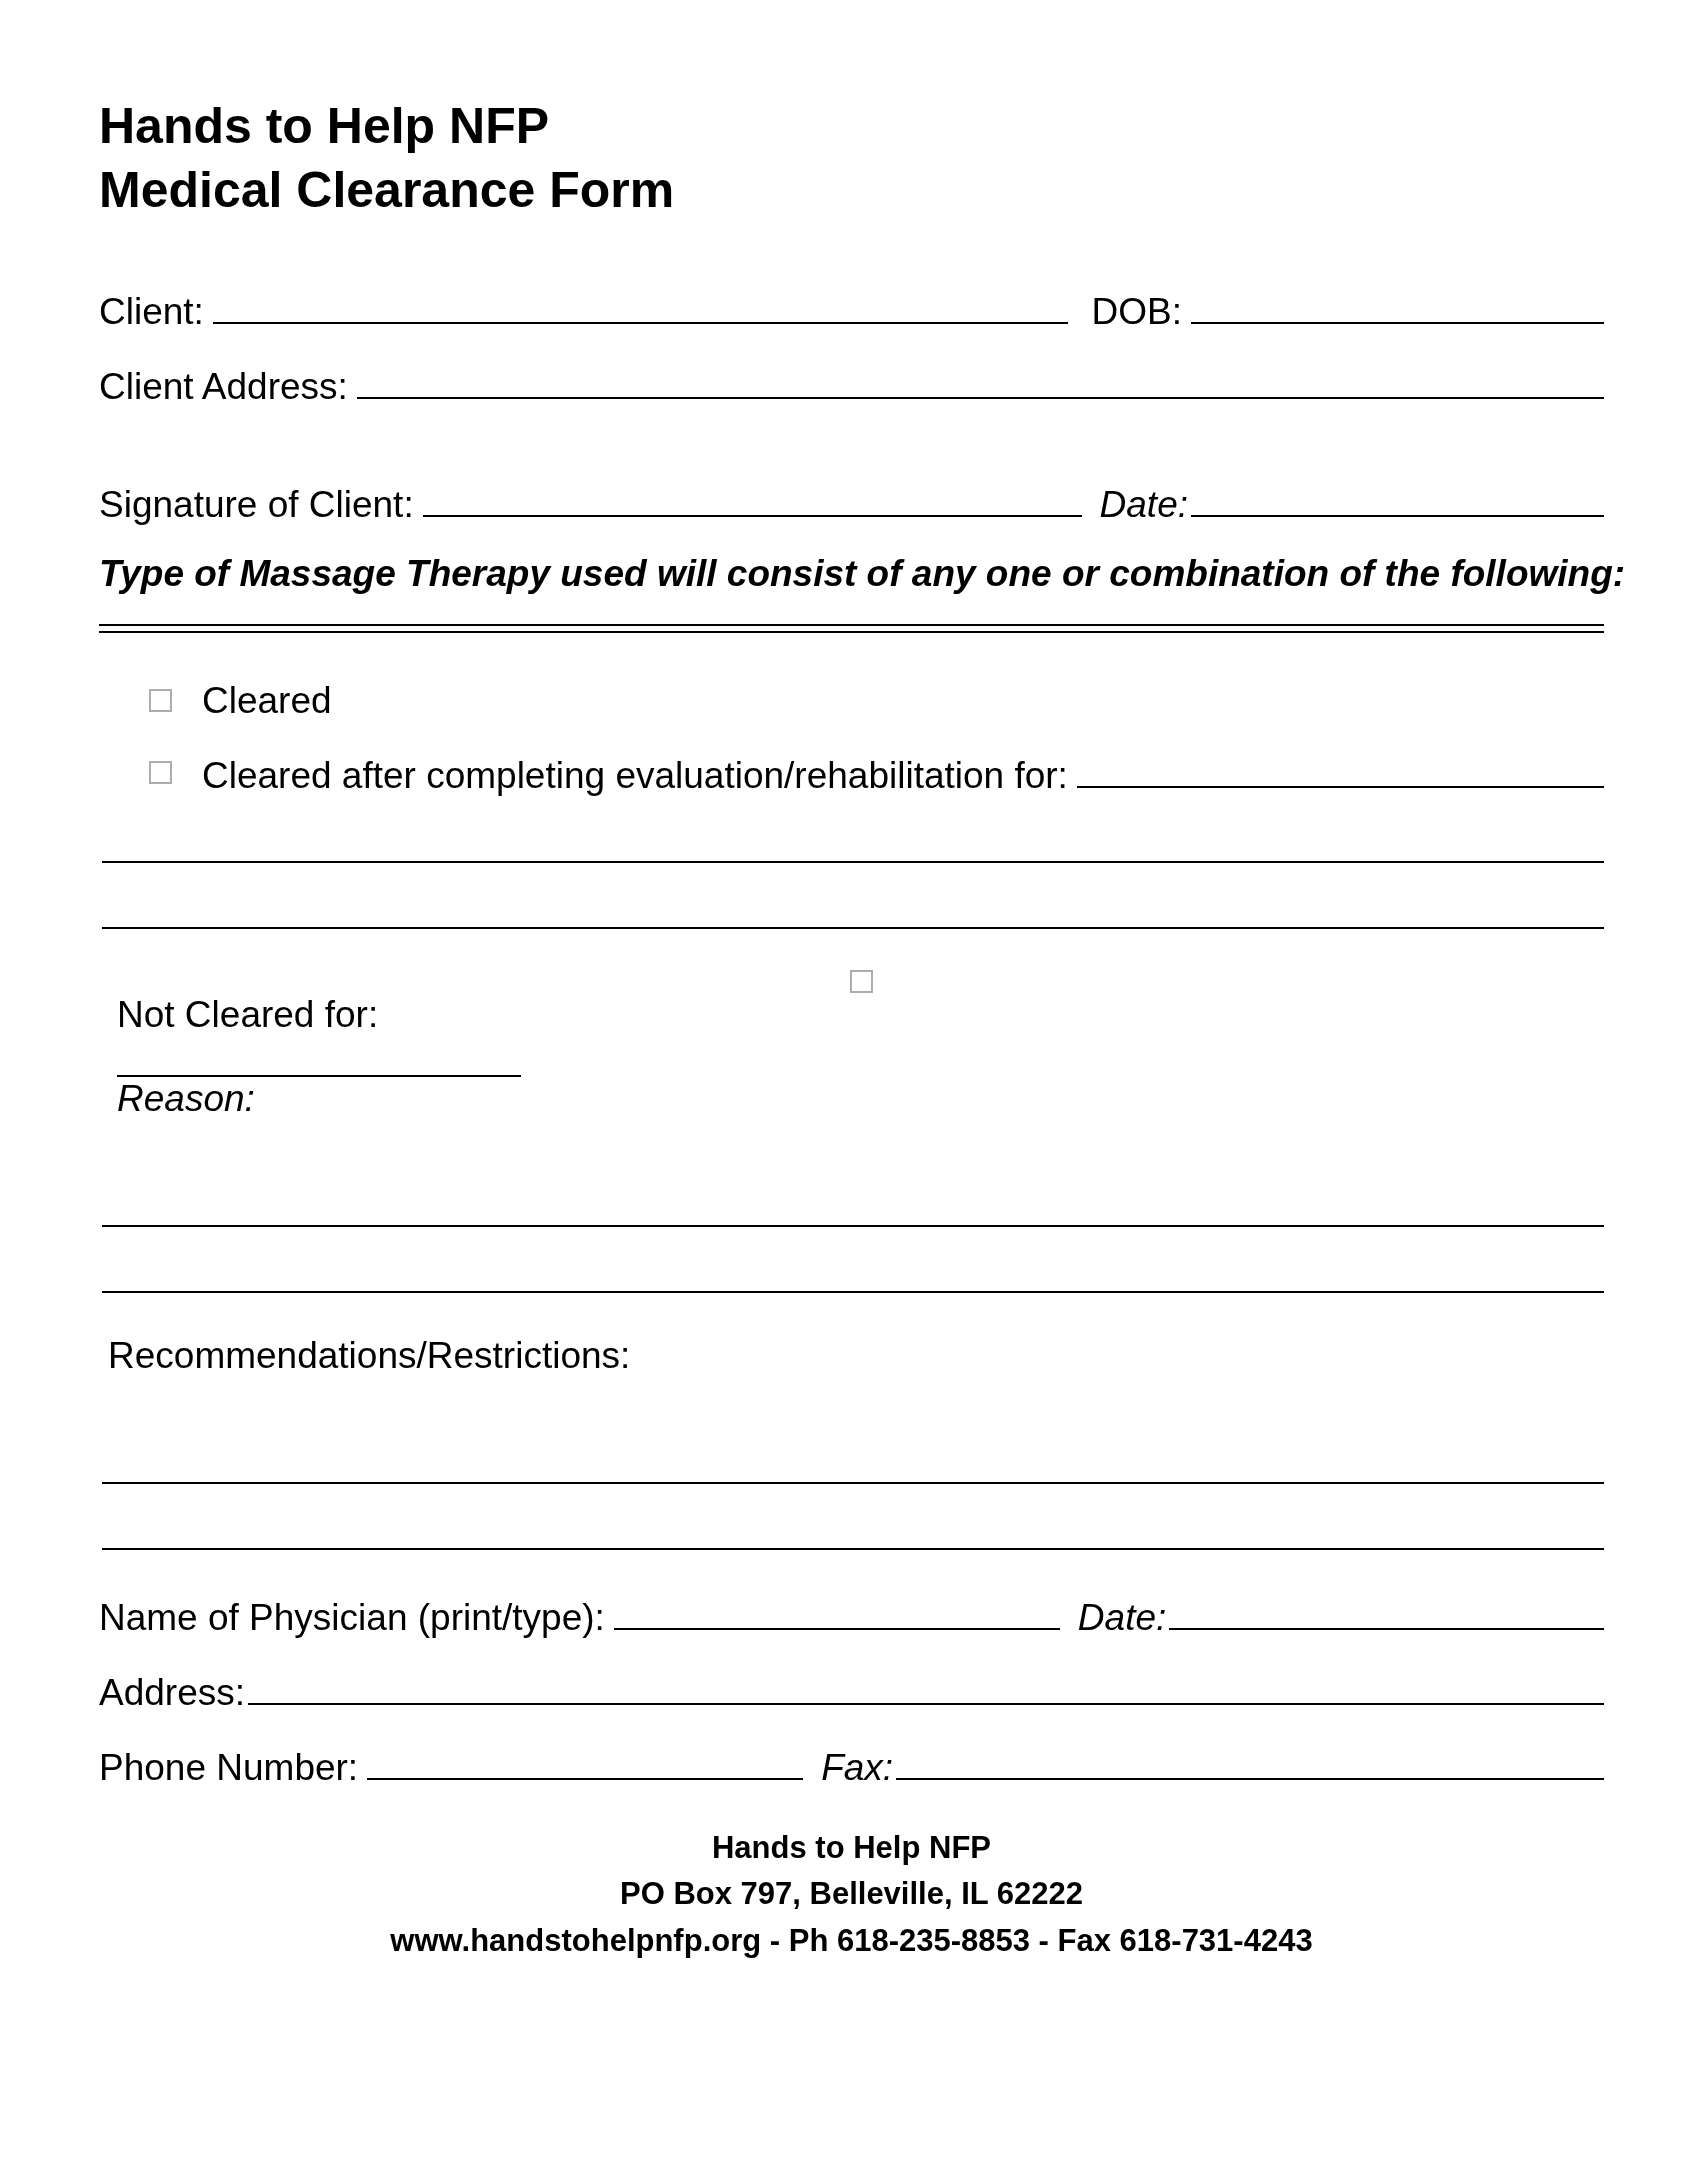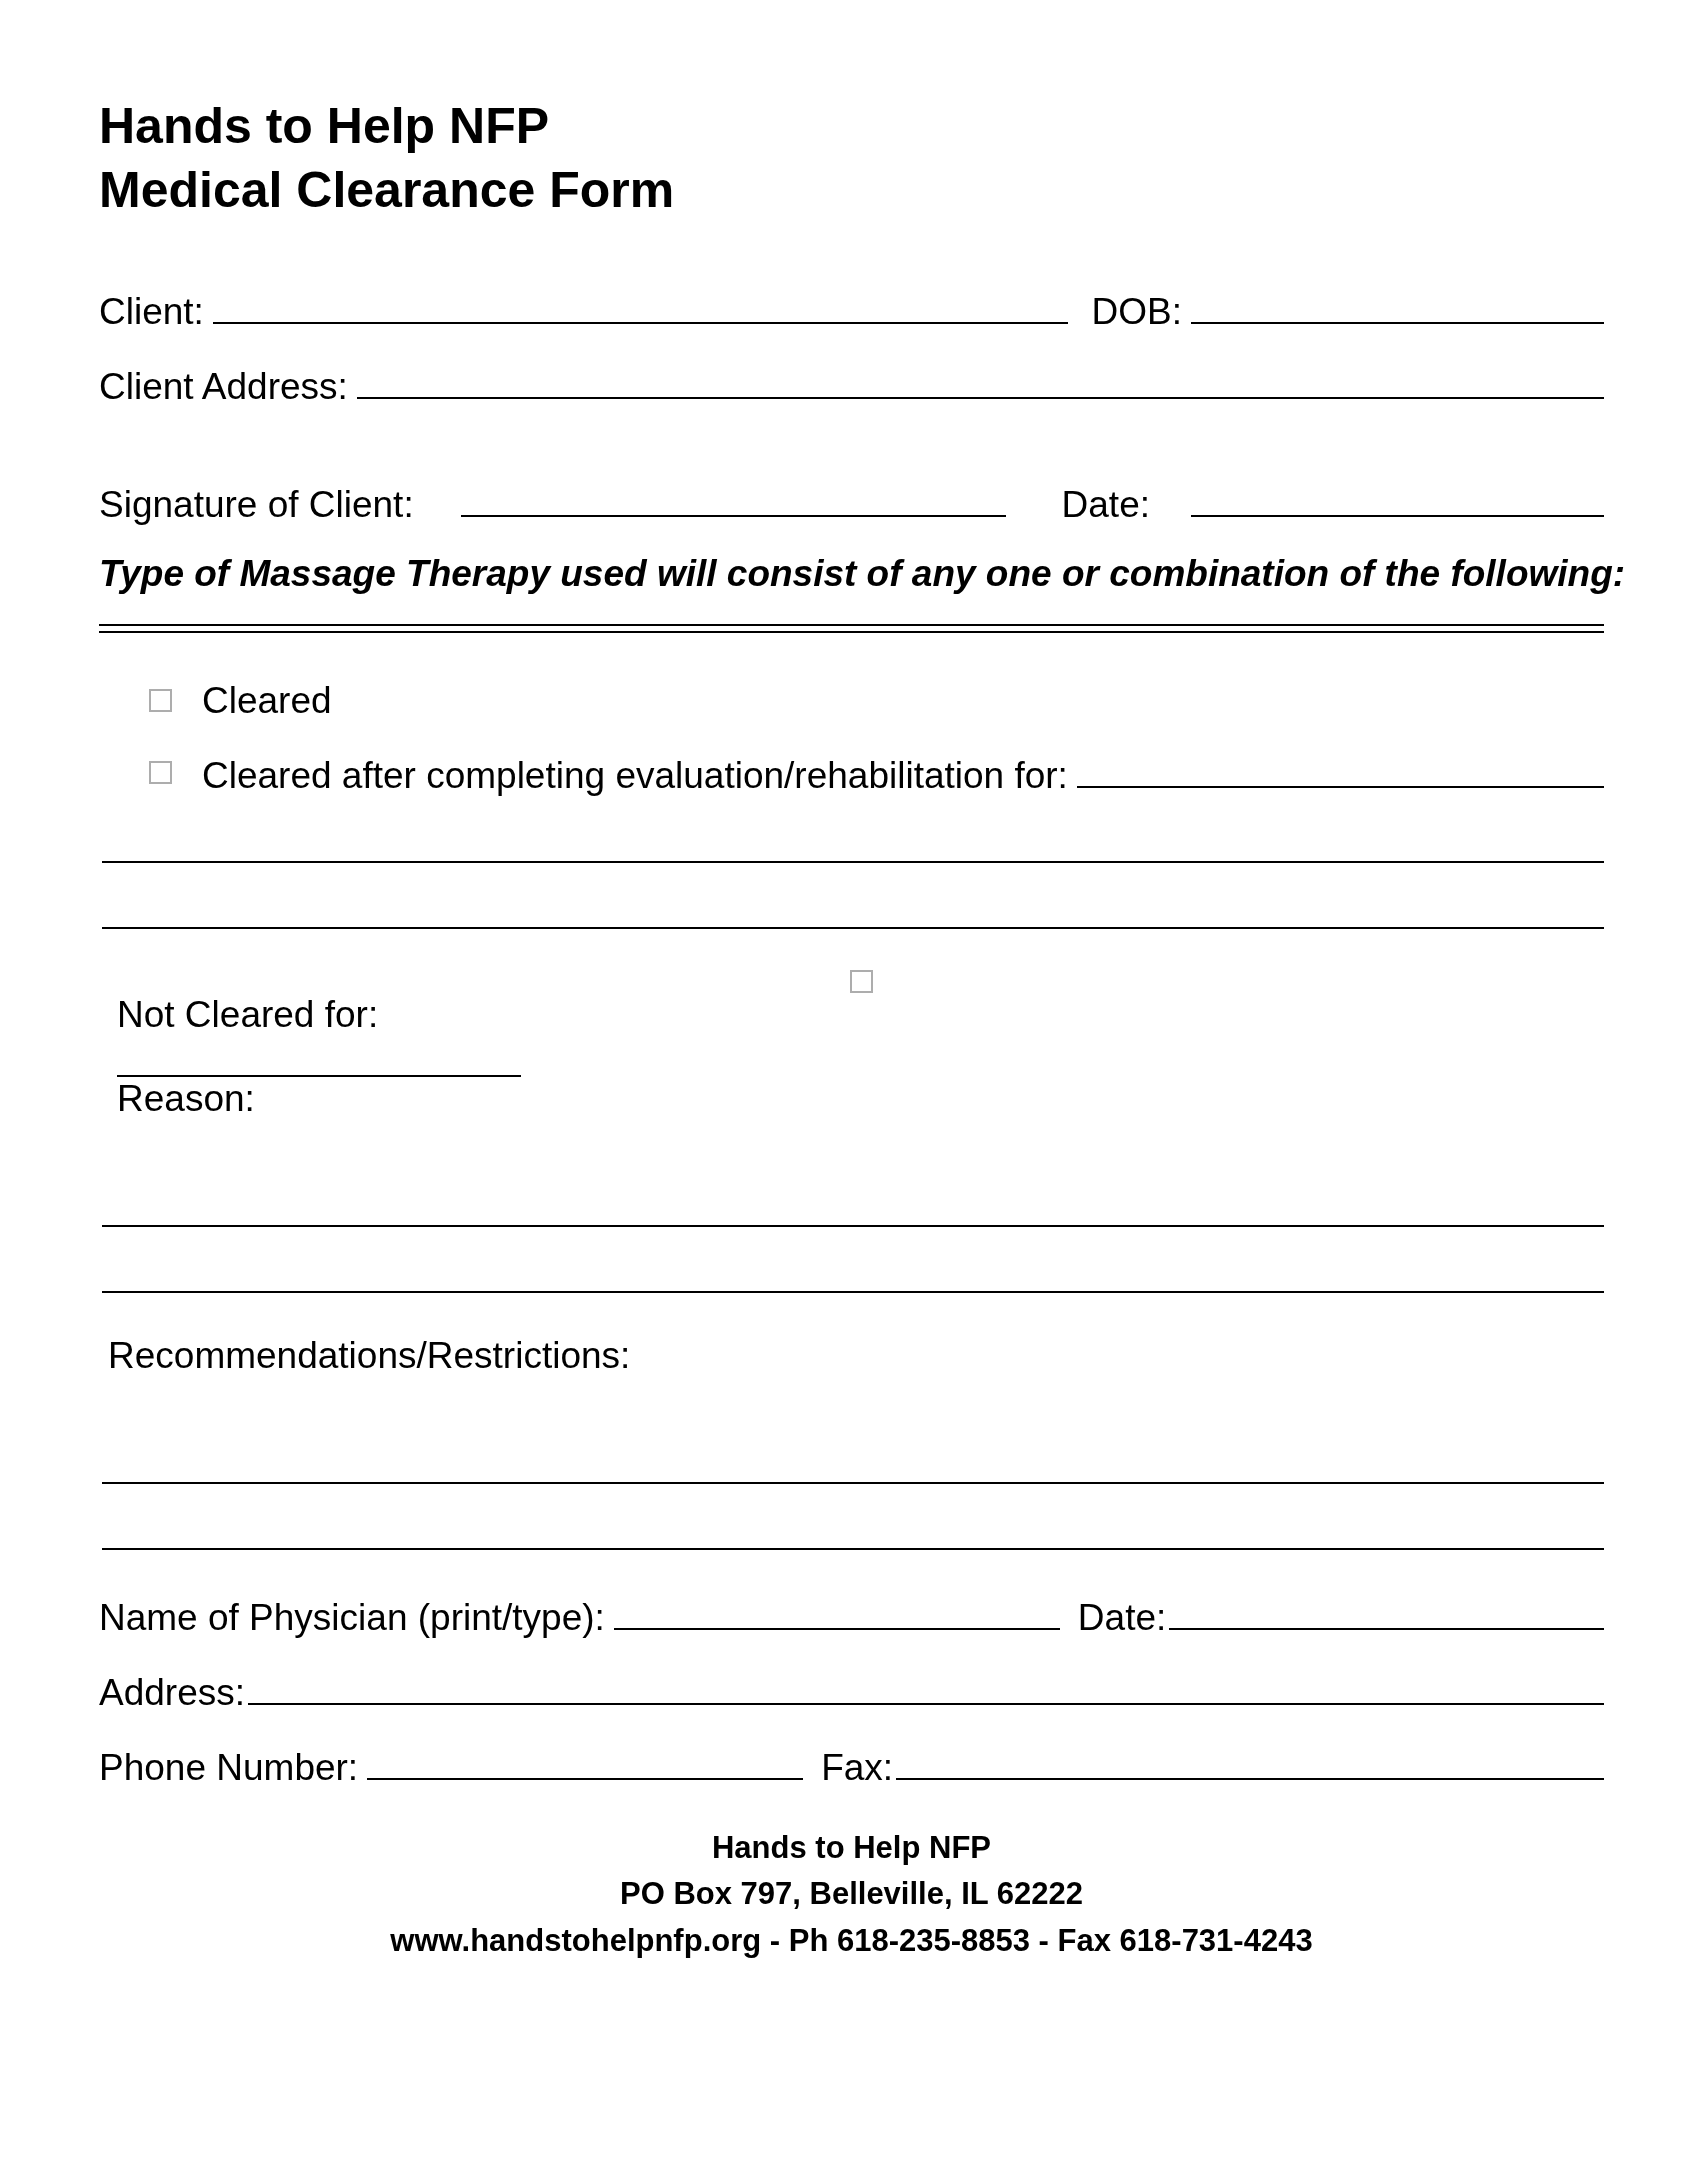--- a/index.html
+++ b/index.html
@@ -24,28 +24,28 @@
     display:inline-block;
     border-bottom:2.4px solid #000;
     height:1.1em;
     margin-left:9px;
     flex:0 0 auto;
     overflow:hidden;
   }
   .line.grow { flex:1 1 auto; }
   .line.tight { margin-left:3px; }
   .gapL { margin-left:24px; }
-  .gapM { margin-left:18px; }
+  .gapM { margin-left:18px;font-style:italic; }
 
   .w420 { width:413px; }
   .w450 { width:446px; }
   .w440 { width:436px; }
   .w410 { width:404px; }
 
-  .mt-sig  { margin-top:68px;gap:38px; }
+  .mt-sig  { margin-top:68px; }
   .mt-ther { margin-top:63px; }
   .mt-b1   { margin-top:14px; }
   .mt-sec  { margin-top:41px;flex-direction:column; }
   .mt-phys { margin-top:39px; }
 
   .note { font-weight:bold; font-style:italic; margin-bottom:25px; }
 
   .divider {
     border-top:2.6px solid #000;
     border-bottom:2.6px solid #000;

